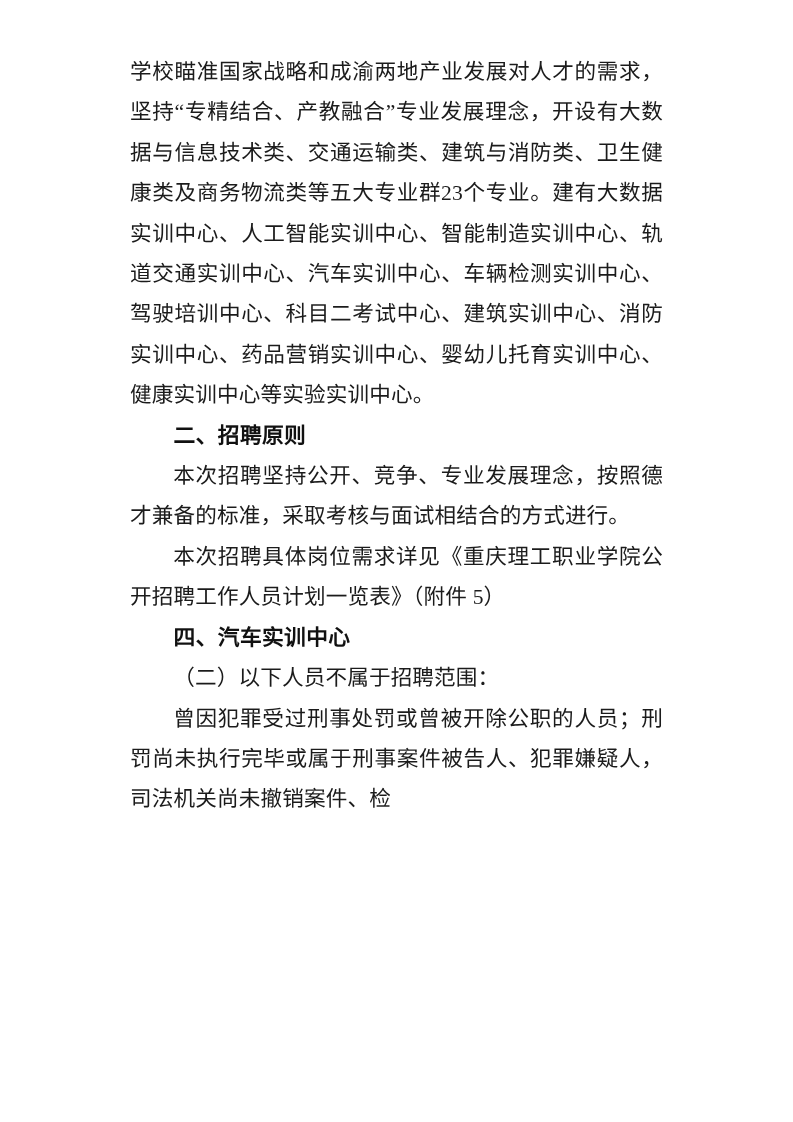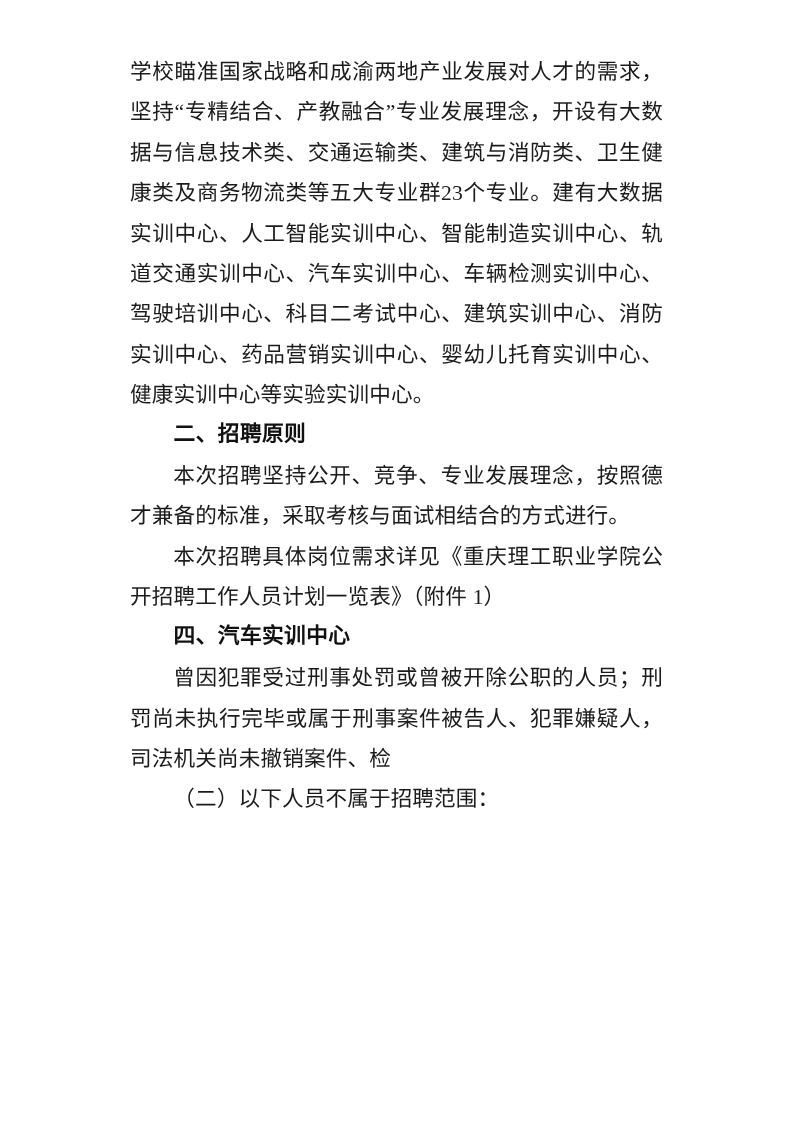--- a/index.html
+++ b/index.html
@@ -28,33 +28,33 @@
     text-justify: inter-ideograph;
     text-align-last: left;
     letter-spacing: 0.15px;
     word-break: break-all;
   }
   .para.indent {
     text-indent: 2em;
   }
   .heading {
     margin: 0;
-    font-family: Liberation Mono, monospace;
+    font-family: Liberation Sans, sans-serif;
     font-weight: 700;
     font-size: 21.8px;
     line-height: 40.4px;
     color: #111111;
     text-indent: 2em;
     letter-spacing: 0.3px;
   }
 </style>
 </head>
 <body>
 
 <div class="page">
   <p class="para">学校瞄准国家战略和成渝两地产业发展对人才的需求，坚持“专精结合、产教融合”专业发展理念，开设有大数据与信息技术类、交通运输类、建筑与消防类、卫生健康类及商务物流类等五大专业群23个专业。建有大数据实训中心、人工智能实训中心、智能制造实训中心、轨道交通实训中心、汽车实训中心、车辆检测实训中心、驾驶培训中心、科目二考试中心、建筑实训中心、消防实训中心、药品营销实训中心、婴幼儿托育实训中心、健康实训中心等实验实训中心。</p>
   <h3 class="heading">二、招聘原则</h3>
   <p class="para indent">本次招聘坚持公开、竞争、专业发展理念，按照德才兼备的标准，采取考核与面试相结合的方式进行。</p>
-  <p class="para indent">本次招聘具体岗位需求详见《重庆理工职业学院公开招聘工作人员计划一览表》（附件 1）</p>
+  <p class="para indent">本次招聘具体岗位需求详见《重庆理工职业学院公开招聘工作人员计划一览表》（附件 5）</p>
   <h3 class="heading">四、汽车实训中心</h3>
+  <p class="para indent">（二）以下人员不属于招聘范围：</p>
   <p class="para indent">曾因犯罪受过刑事处罚或曾被开除公职的人员；刑罚尚未执行完毕或属于刑事案件被告人、犯罪嫌疑人，司法机关尚未撤销案件、检</p>
-  <p class="para indent">（二）以下人员不属于招聘范围：</p>
 </div>
 
 </body></html>

